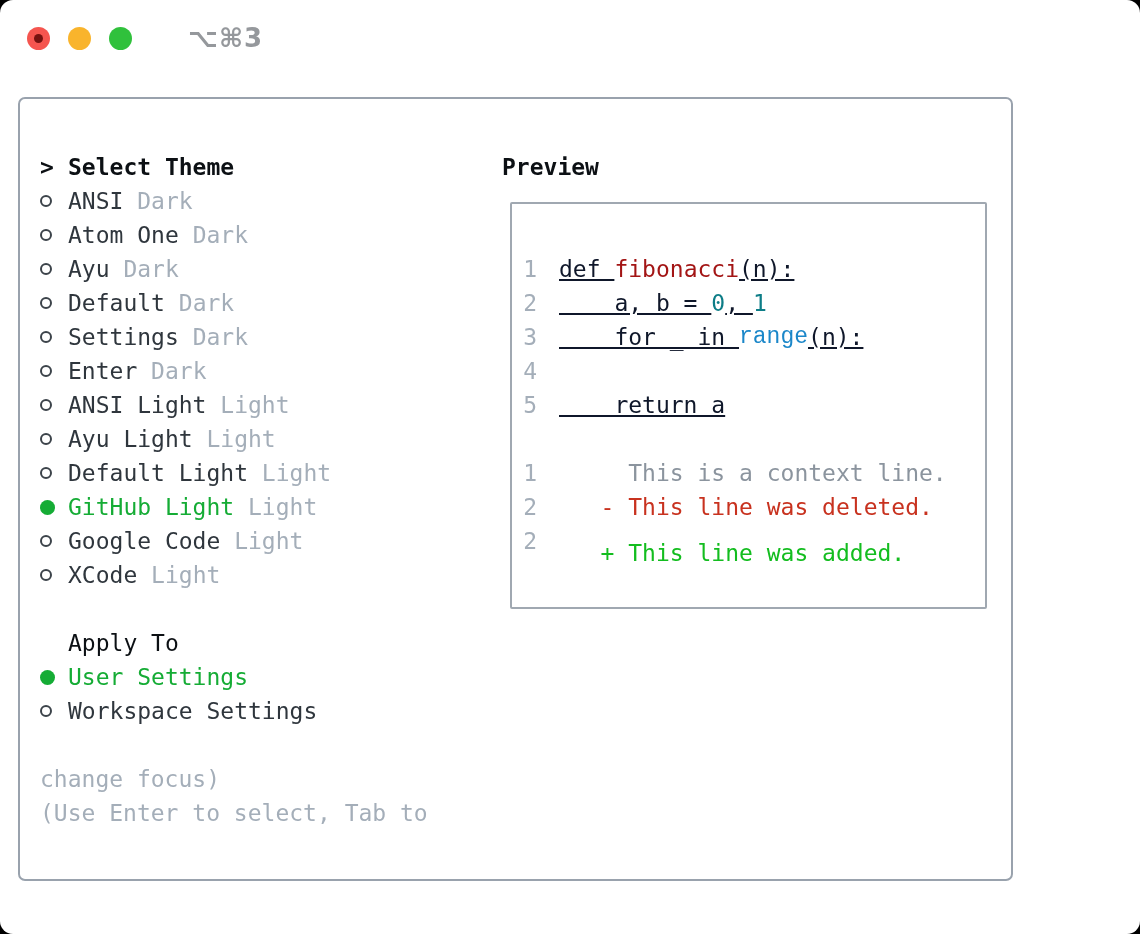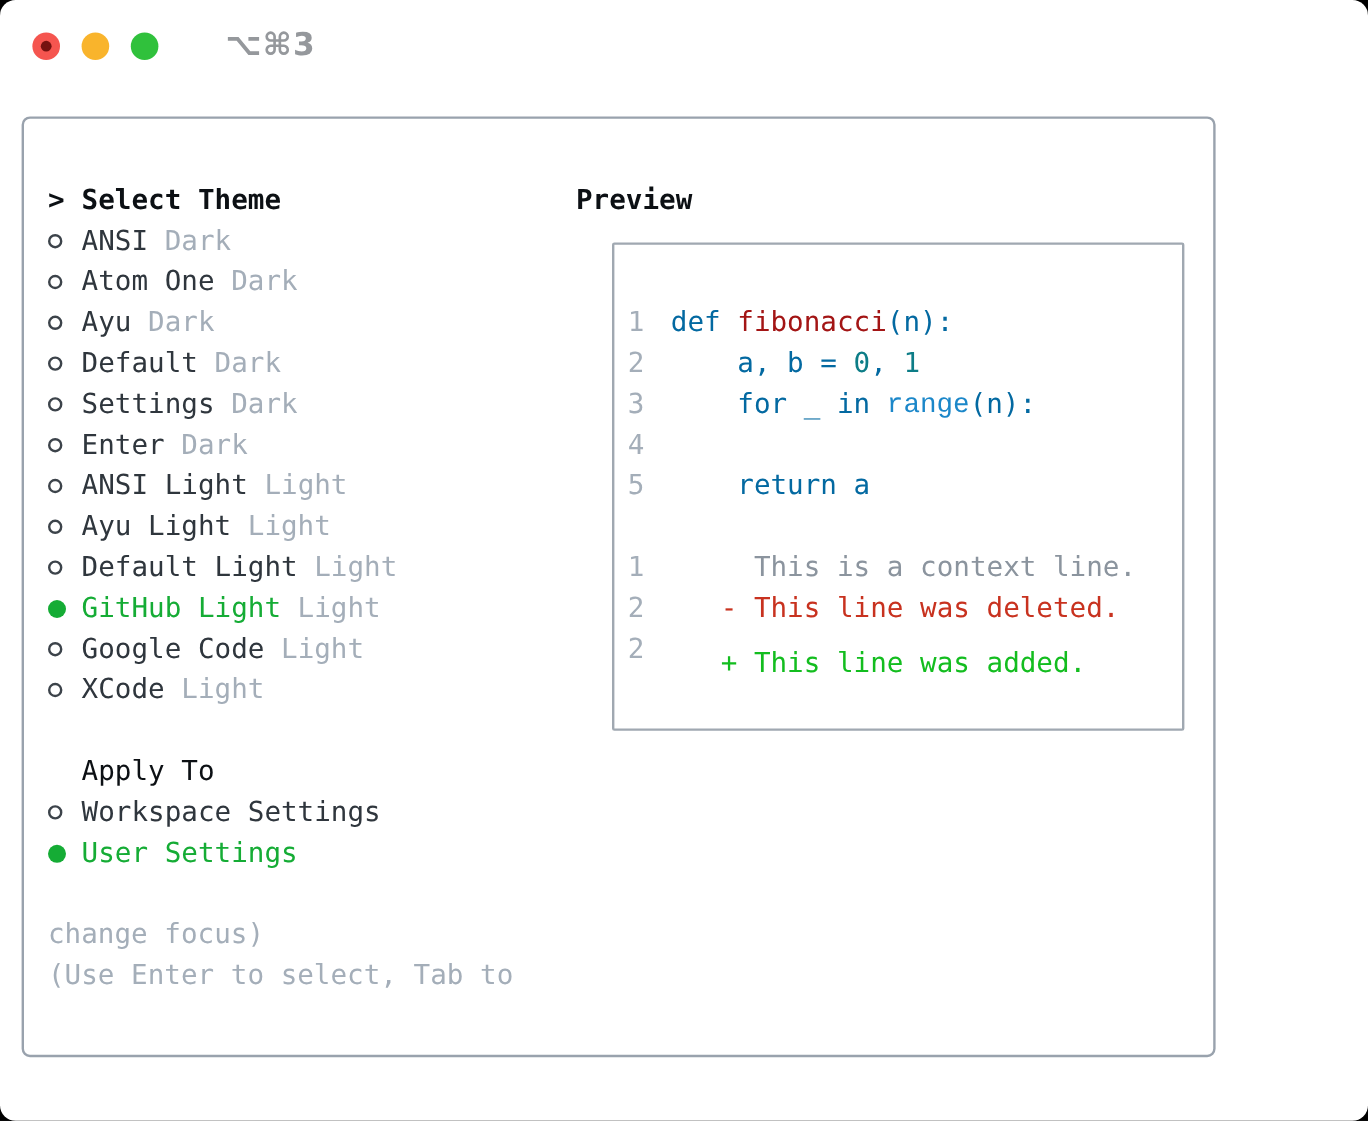--- a/index.html
+++ b/index.html
@@ -38,29 +38,29 @@
   .header{font-weight:bold;color:var(--header-black);text-align:right;}
   .radio{width:12px;height:12px;border:2px solid #3c434a;border-radius:50%;}
   .radio.on{width:15px;height:15px;border:none;background:var(--accent-green);}
   .theme-label{color:var(--text-dark);text-align:right;}
   .theme-row.selected .theme-label{color:var(--accent-green);}
   .tag{color:var(--muted);}
   .apply-title{color:var(--header-black);}
   .opt-label{color:var(--text-dark);}
   .opt-row.selected .opt-label{color:var(--accent-green);}
   .hint{color:var(--muted);}
-  .preview-title{position:absolute;left:460px;top:51px;font-size:23px;line-height:34px;}
+  .preview-title{position:absolute;left:482px;top:51px;font-size:23px;line-height:34px;}
   .preview-box{
     position:absolute;left:490px;top:103px;width:477px;height:407px;
     border:2px solid #a0a8b1;border-radius:2px;background:#fff;
     padding:48px 0 0 11px;font-size:23px;line-height:34px;
   }
   .code-row{display:flex;height:34px;white-space:pre;}
   .lineno{width:14px;flex:none;margin-right:22px;color:var(--muted);text-align:right;}
-  .seg-code{color:#0369a1;}
+  .seg-code{color:#0f172a;text-decoration:underline;}
   .seg-func{color:var(--func-red);}
   .seg-num{color:var(--num-teal);}
   .seg-builtin{color:var(--builtin-blue);font-family:Liberation Mono, monospace;}
   .seg-context{color:var(--context-gray);}
   .seg-deleted{color:var(--deleted-red);}
   .seg-added{color:var(--added-green);margin-top:12px;}
 </style>
 </head>
 <body>
 
@@ -93,22 +93,22 @@
           <div class="row theme-row selected"><span class="gutter"><span class="radio on"></span></span><span class="theme-label">GitHub Light</span><span class="tag"> Light</span></div>
           <div class="row theme-row"><span class="gutter"><span class="radio"></span></span><span class="theme-label">Google Code</span><span class="tag"> Light</span></div>
           <div class="row theme-row"><span class="gutter"><span class="radio"></span></span><span class="theme-label">XCode</span><span class="tag"> Light</span></div>
         </div>
       <div class="row"></div>
       <div class="row">
         <span class="gutter"></span>
         <span class="apply-title">Apply To</span>
       </div>
       <div id="apply-options">
+          <div class="row opt-row selected"><span class="gutter"><span class="radio on"></span></span><span class="opt-label">User Settings</span></div>
           <div class="row opt-row"><span class="gutter"><span class="radio"></span></span><span class="opt-label">Workspace Settings</span></div>
-          <div class="row opt-row selected"><span class="gutter"><span class="radio on"></span></span><span class="opt-label">User Settings</span></div>
         </div>
       <div class="row"></div>
       <div class="row hint">change focus)</div>
       <div class="row hint">(Use Enter to select, Tab to</div>
     </div>
 
     <div class="preview-title header">Preview</div>
     <div class="preview-box">
       <div id="code-lines">
           <div class="code-row"><span class="lineno">1</span><span class="seg-code">def </span><span class="seg-func">fibonacci</span><span class="seg-code">(n):</span></div>

